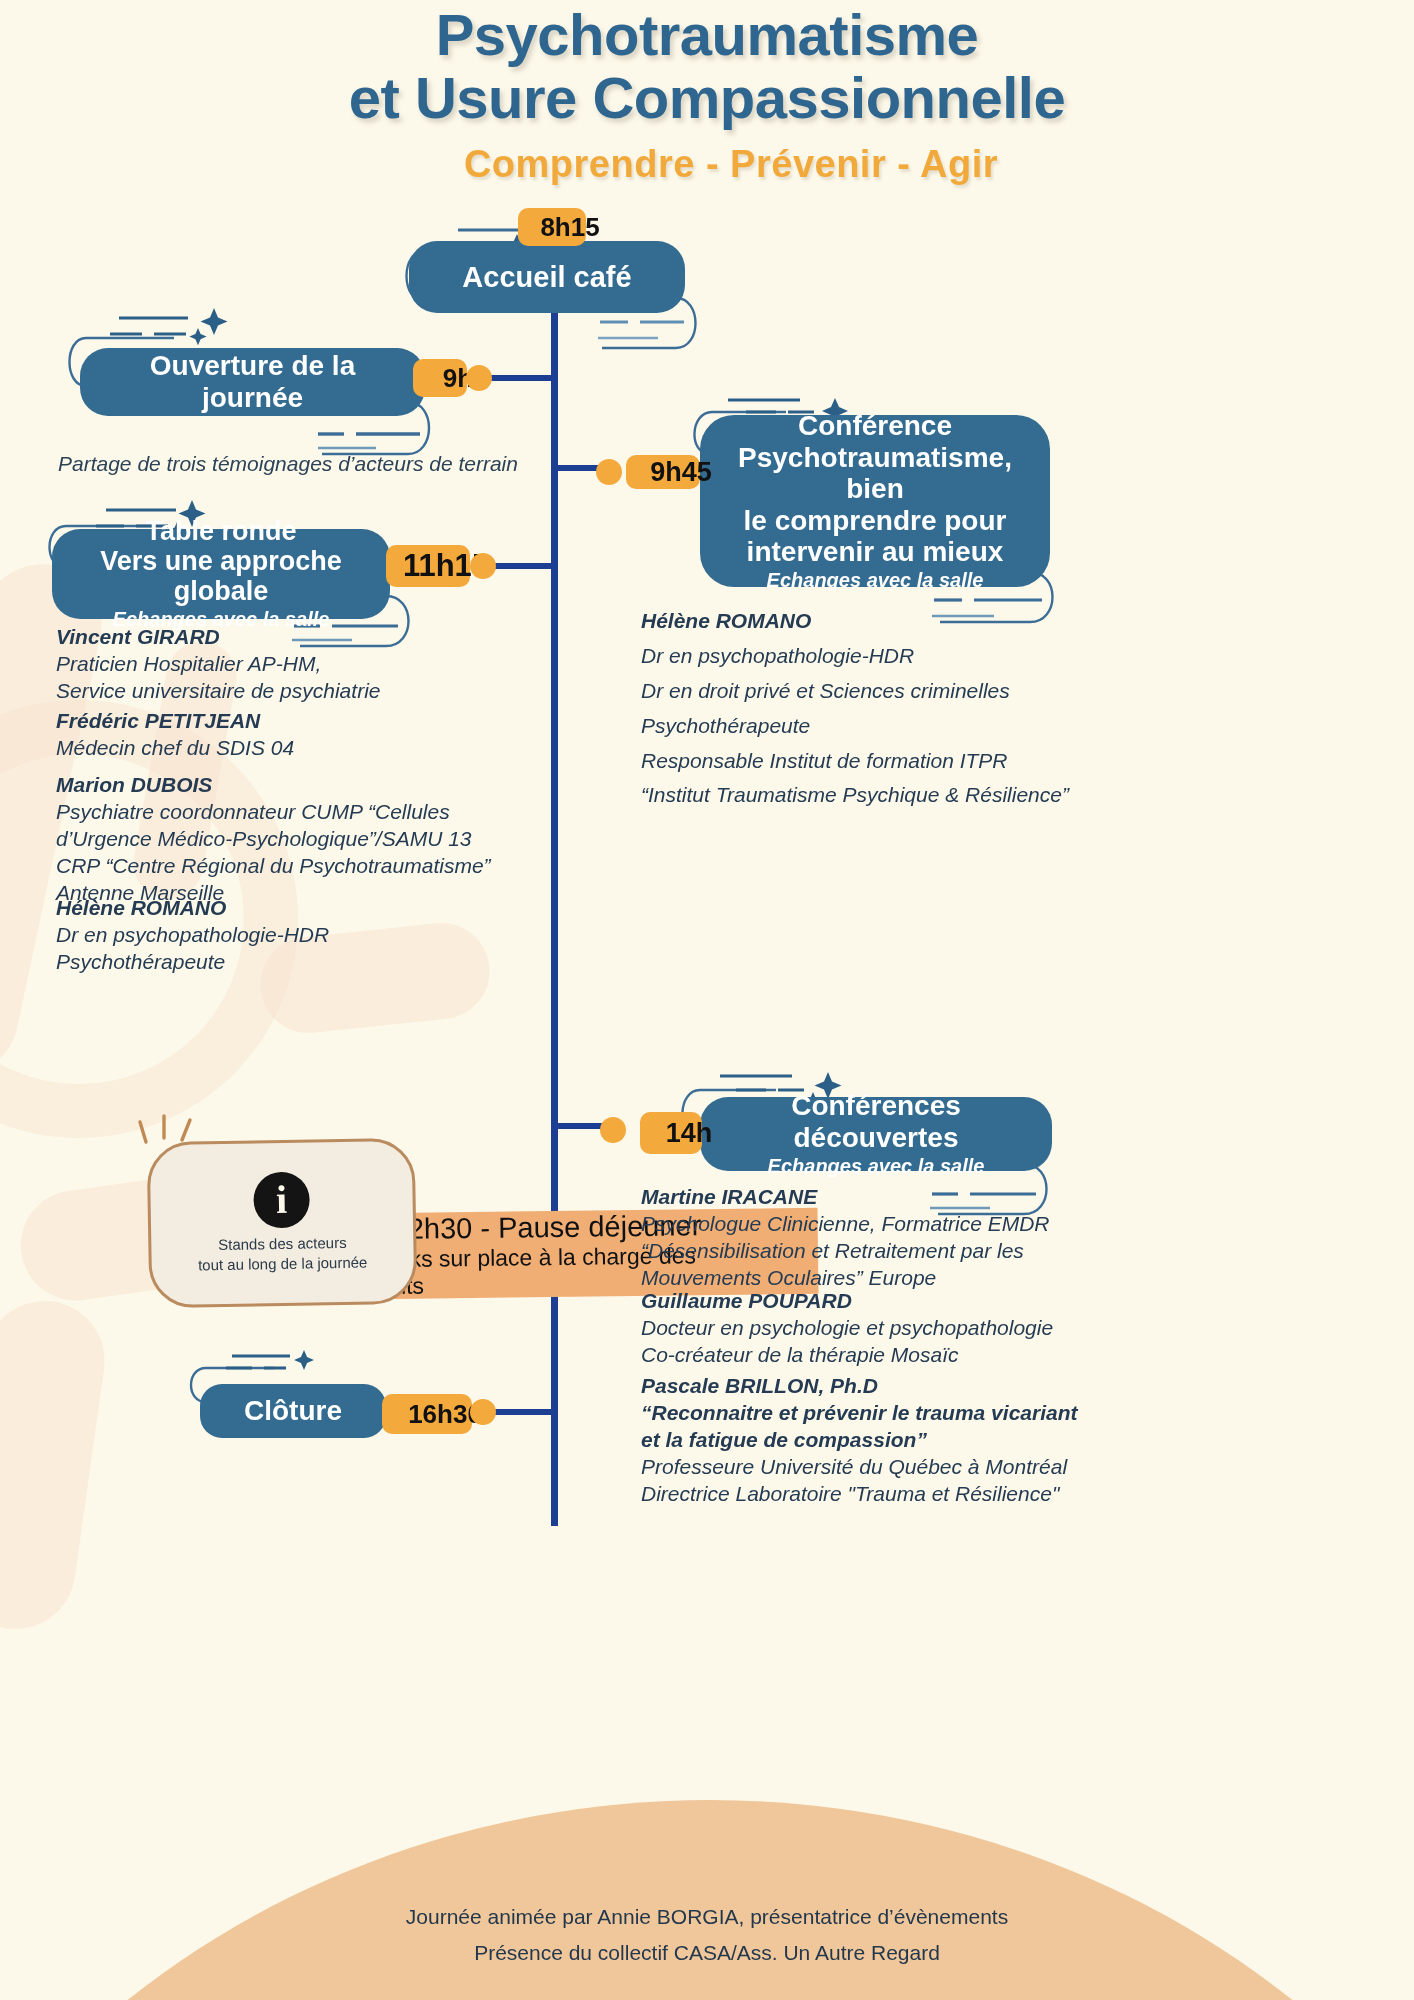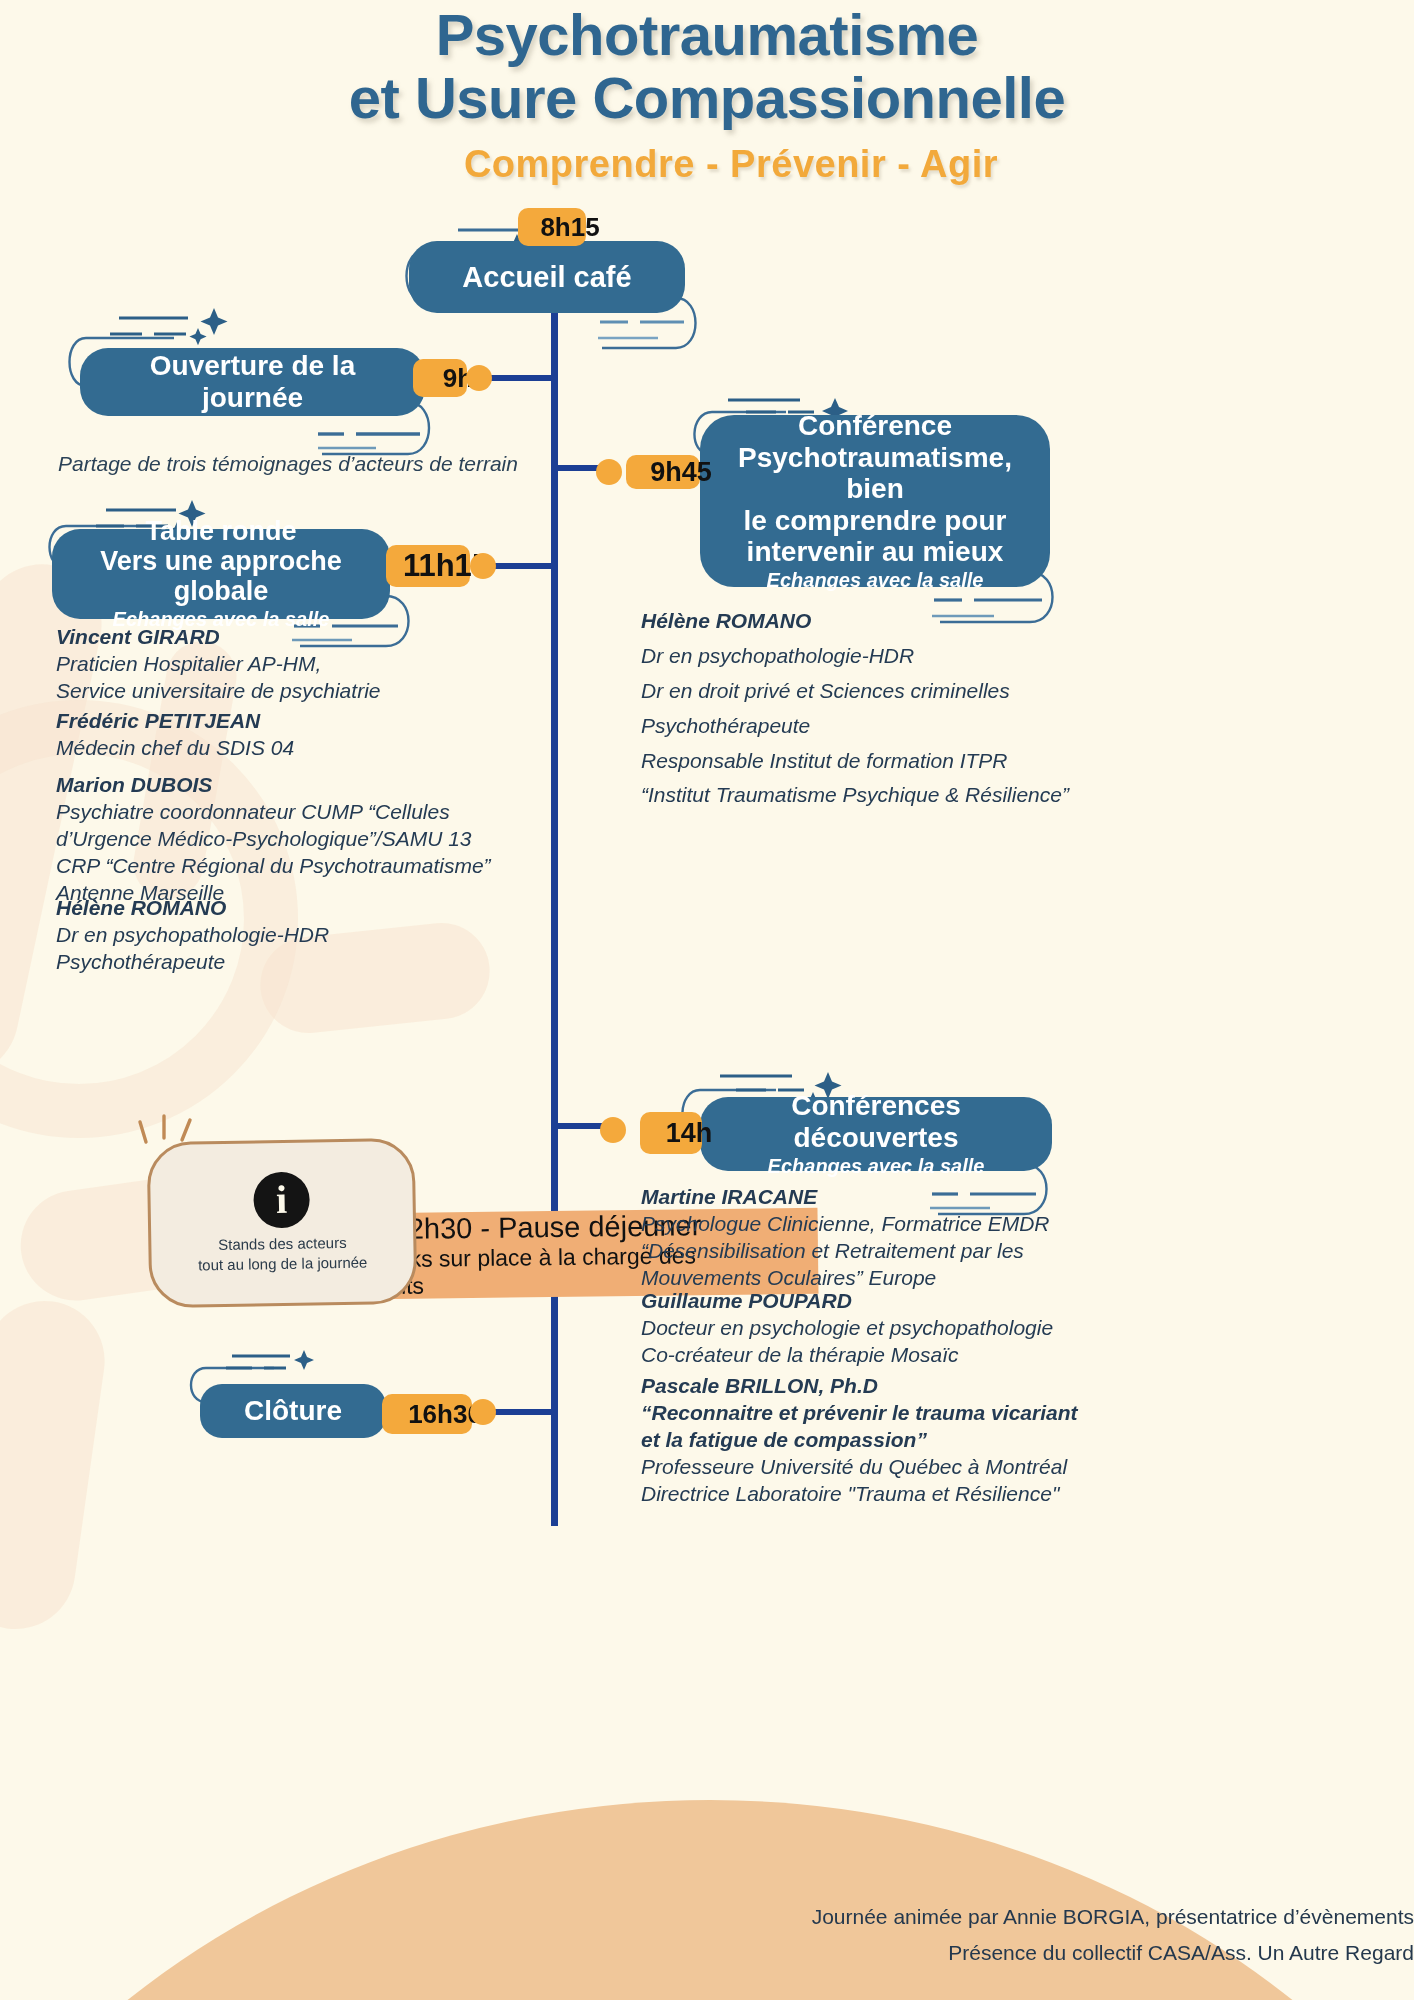--- a/index.html
+++ b/index.html
@@ -89,21 +89,21 @@
   .stand-txt{font-size:15px;text-align:center;line-height:1.35;color:#2b3b4a;margin-top:6px;}
   .info-circle{
     width:56px;height:56px;border-radius:50%;background:#141414;color:#fdf9ea;
     display:flex;align-items:center;justify-content:center;
     font-size:40px;font-weight:bold;font-family:"Liberation Serif",serif;
   }
   .spark{position:absolute;}
 
   
   .footer{
-    position:absolute;left:0;right:0;bottom:28px;text-align:right;
+    position:absolute;left:0;right:0;bottom:28px;text-align:center;
     font-size:21px;color:#24384d;line-height:1.75;
   }
 </style>
 </head>
 <body>
 
 <div class="stage">
 
   <div class="blob b1"></div>
   <div class="blob b2"></div>

